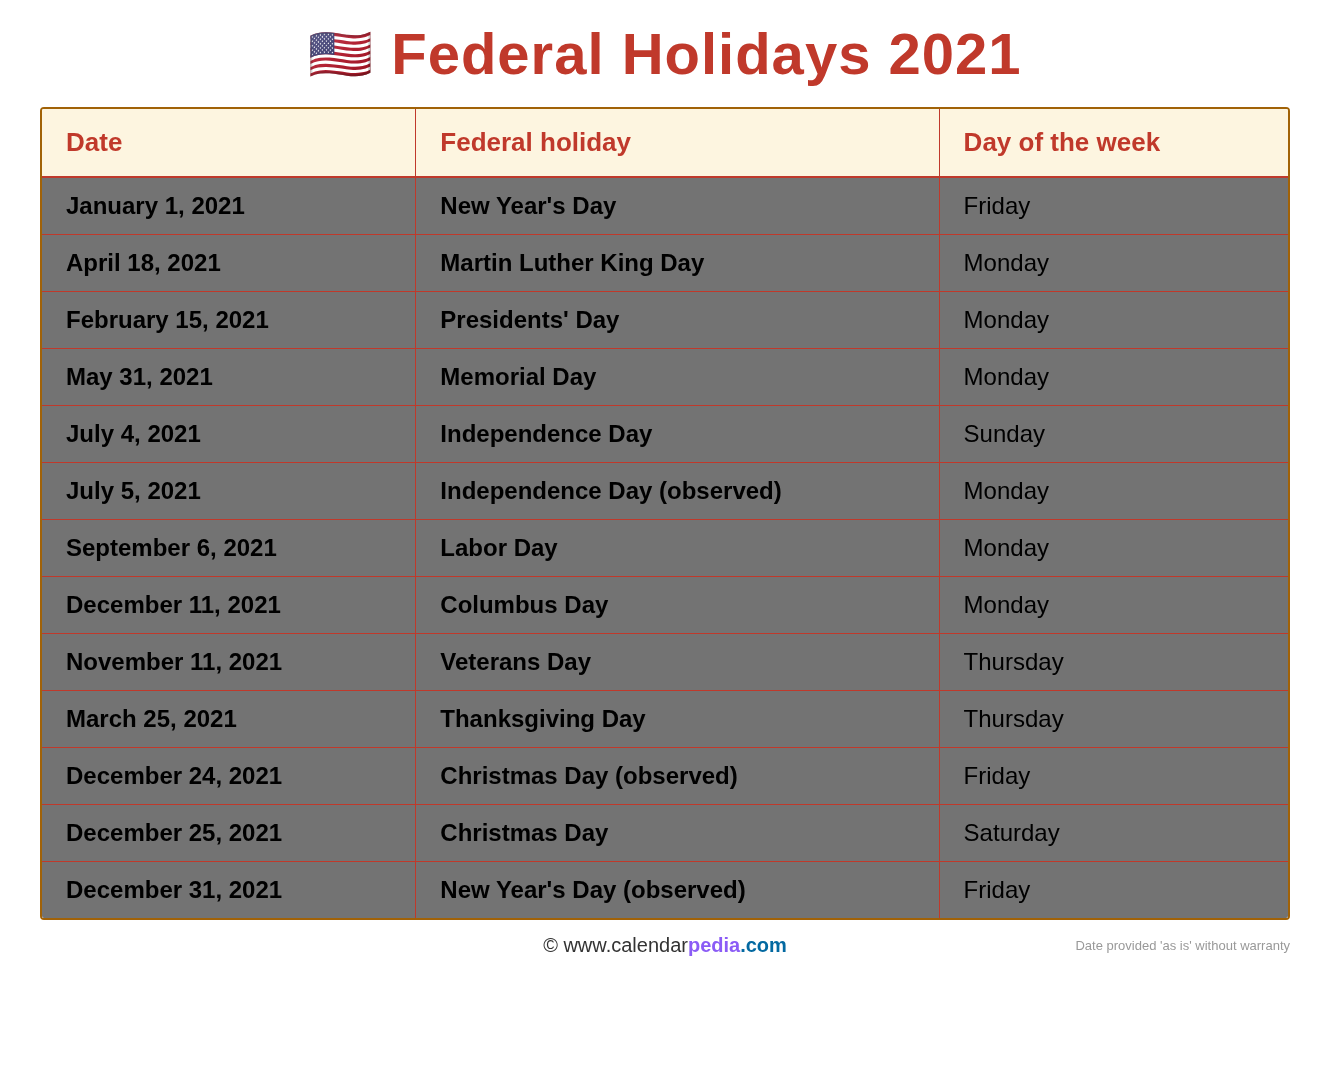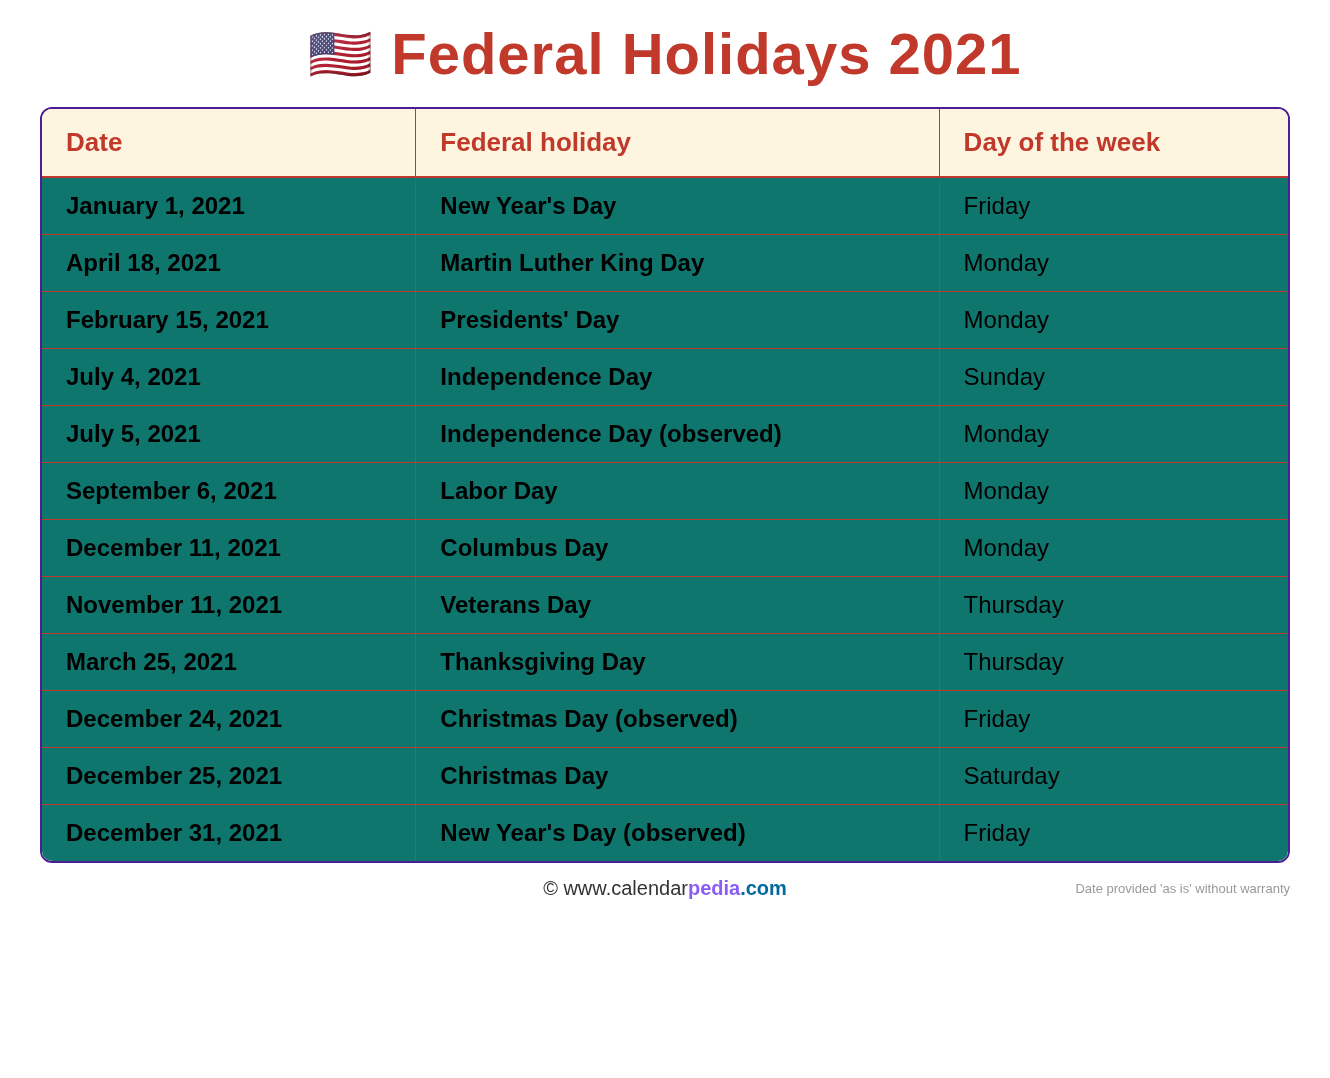--- a/index.html
+++ b/index.html
@@ -30,22 +30,22 @@
     }
 
     .title {
       font-size: 58px;
       font-weight: bold;
       color: #c0392b;
       letter-spacing: 1px;
     }
 
     .table-wrapper {
-      border: 2px solid #4c1d95;
-      border-radius: 12px;
+      border: 2px solid #a16207;
+      border-radius: 4px;
       overflow: hidden;
     }
 
     table {
       width: 100%;
       border-collapse: collapse;
       background: #fdf5e0;
     }
 
     thead tr {
@@ -71,21 +71,21 @@
     }
 
     tbody tr:last-child {
       border-bottom: none;
     }
 
     tbody td {
       padding: 14px 24px;
       font-size: 24px;
       border-right: 1px solid #c0392b;
-      background: #0f766e;
+      background: #737373;
     }
 
     tbody td:last-child {
       border-right: none;
     }
 
     tbody td:first-child {
       font-weight: bold;
       color: #000;
       width: 30%;
@@ -160,20 +160,25 @@
           <td>April 18, 2021</td>
           <td>Martin Luther King Day</td>
           <td>Monday</td>
         </tr>
         <tr>
           <td>February 15, 2021</td>
           <td>Presidents' Day</td>
           <td>Monday</td>
         </tr>
         <tr>
+          <td>May 31, 2021</td>
+          <td>Memorial Day</td>
+          <td>Monday</td>
+        </tr>
+        <tr>
           <td>July 4, 2021</td>
           <td>Independence Day</td>
           <td>Sunday</td>
         </tr>
         <tr>
           <td>July 5, 2021</td>
           <td>Independence Day (observed)</td>
           <td>Monday</td>
         </tr>
         <tr>

